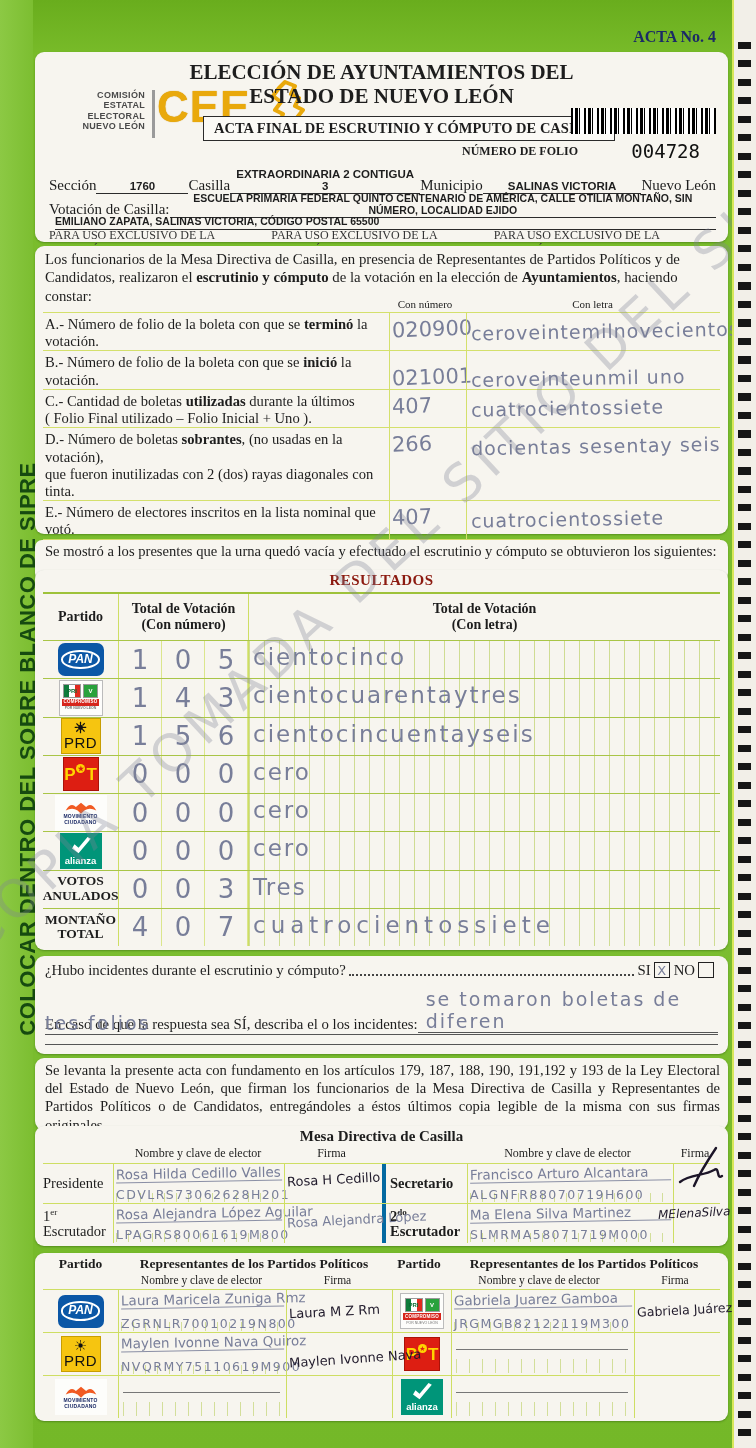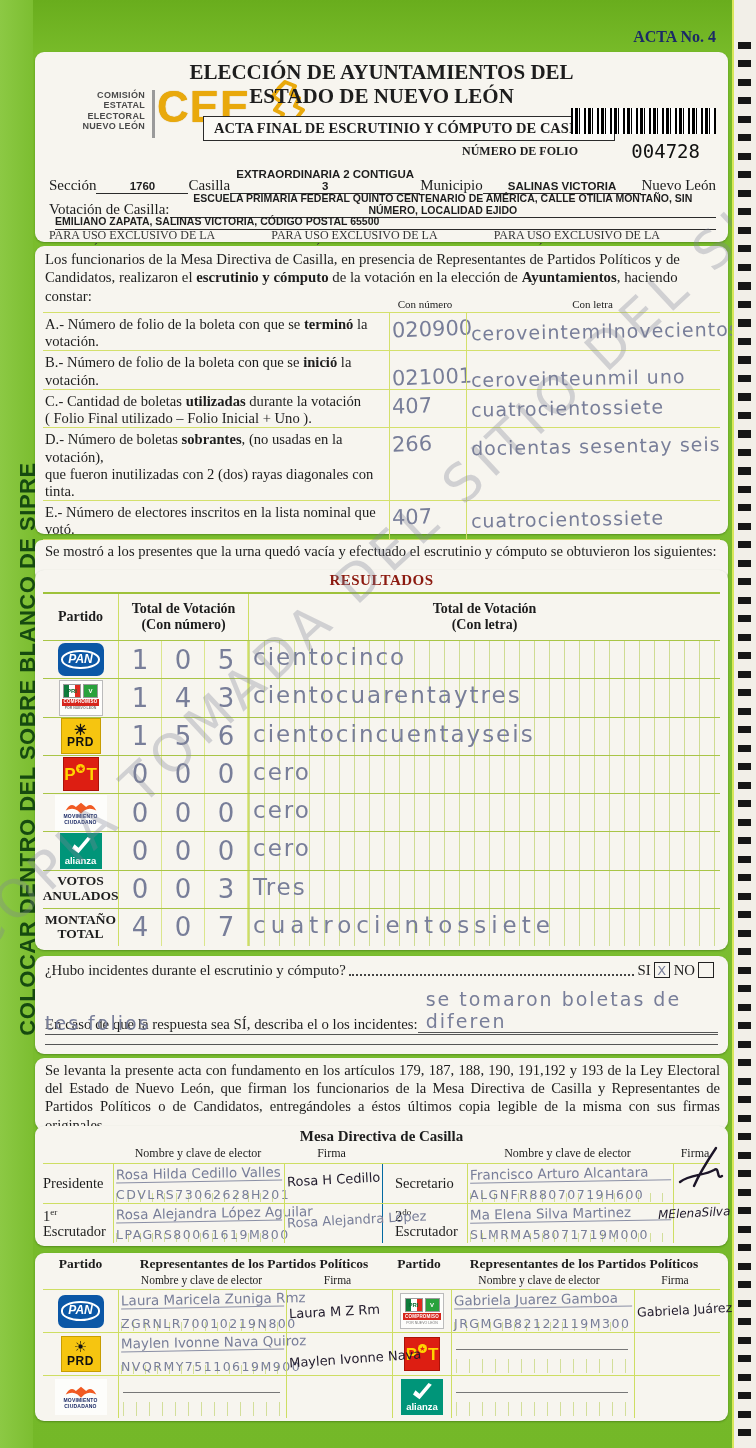--- a/index.html
+++ b/index.html
@@ -94,21 +94,21 @@
   .legal{position:absolute;left:10px;right:8px;top:3px;font-size:14.6px;line-height:1.25;text-align:justify;}
   
   .c-mesa{top:1126px;height:120px;}
   .mtitle{position:absolute;left:0;right:0;top:2px;text-align:center;font-weight:bold;font-size:15px;}
   .mhead{position:absolute;left:8px;right:8px;top:20px;display:flex;font-size:12px;text-align:center;}
   .mtbl{position:absolute;left:8px;right:8px;top:37px;bottom:3px;display:flex;flex-direction:column;}
   .mrow{flex:1;display:flex;border-top:1px solid #cede63;}
   .mrole{width:70px;font-size:14.5px;display:flex;align-items:center;justify-content:flex-start;line-height:1.05;}
   .mname{width:170px;border-left:1px solid #cede63;position:relative;overflow:visible;}
   .mfirma{width:97px;border-left:1px solid #cede63;position:relative;overflow:visible;}
-  .mrole2{width:85px;border-left:1px solid #0369a1;font-size:14.5px;display:flex;align-items:center;padding-left:12px;box-sizing:border-box;line-height:1.05;}
+  .mrole2{width:85px;border-left:4px solid #0369a1;font-size:14.5px;display:flex;align-items:center;padding-left:4px;box-sizing:border-box;line-height:1.05;font-weight:bold;}
   .mname2{width:205px;border-left:1px solid #cede63;position:relative;}
   .mfirma2{flex:1;border-left:1px solid #cede63;position:relative;overflow:visible;}
   .nm{position:absolute;left:2px;top:1px;right:2px;font-size:13.5px;white-space:nowrap;
       border-bottom:1px solid #8a8fa5;transform:rotate(-1deg);}
   .cv{position:absolute;left:2px;bottom:1px;right:2px;font-size:12.5px;letter-spacing:1.5px;white-space:nowrap;
       background:repeating-linear-gradient(90deg,rgba(175,200,70,.5) 0 1px,transparent 1px 12px) bottom/100% 60% no-repeat;}
   .fsig{position:absolute;left:2px;top:8px;font-size:13px;white-space:nowrap;transform:rotate(-3deg);}
   
   .c-reps{top:1253px;height:168px;}
   .rphead{position:absolute;left:8px;right:8px;top:3px;display:flex;font-weight:bold;font-size:13.5px;text-align:center;}
@@ -137,21 +137,21 @@
   .lg-pri{width:44px;height:36px;background:#fdfdfb;border:1px solid #bbb;padding:1px;}
   .pri-row{display:flex;gap:2px;align-items:center;}
   .pri-mini{width:16px;height:12px;font-size:6px;font-weight:bold;color:#0b6e34;display:flex;align-items:center;justify-content:center;
       background:linear-gradient(90deg,#0f7c3c 0 30%,#fff 30% 70%,#e02a1f 70%);border:.5px solid #999;}
   .pvem-mini{width:13px;height:12px;background:#29a23c;border:.5px solid #999;color:#fff;font-size:6px;
       display:flex;align-items:center;justify-content:center;font-weight:bold;}
   .comp-banner{background:#d6251c;color:#fff;font-weight:bold;font-size:4.5px;padding:1px 2px;margin-top:1px;letter-spacing:.2px;}
   .comp-sub{color:#777;font-size:3.5px;margin-top:1px;}
   .lg-prd{width:40px;height:36px;background:#f6c510;border:1px solid #c79d02;}
   .prd-sun{font-size:15px;line-height:.9;color:#111;}
-  .prd-txt{font-weight:bold;font-size:12px;color:#111;letter-spacing:.5px;}
+  .prd-txt{font-weight:normal;font-size:15px;color:#111;letter-spacing:.5px;}
   .lg-pt{width:36px;height:34px;background:#dd1e12;flex-direction:row;gap:1px;border:1px solid #a91208;}
   .lg-pt .ptl{color:#ffd400;font-weight:bold;font-size:17px;line-height:1;}
   .pt-star{width:9px;height:9px;background:#ffd400;border-radius:50%;display:flex;align-items:center;justify-content:center;
       color:#dd1e12;font-size:7px;align-self:flex-start;margin-top:6px;}
   .lg-mc{width:52px;height:36px;background:#fdfdfb;}
   .mc-t1,.mc-t2{color:#1b2a66;font-weight:bold;font-size:5px;line-height:1.15;letter-spacing:.2px;}
   .lg-al{width:42px;height:36px;background:#009579;position:relative;}
   .al-txt{color:#fff;font-weight:bold;font-size:9.5px;line-height:1;margin-top:1px;}
   .sup{vertical-align:super;font-size:9px;}
   .scrib{position:absolute;pointer-events:none;}
@@ -221,21 +221,21 @@
       <div class="afrow">
         <div class="aflabel"><span>B.- Número de folio de la boleta con que se </span><b>inició</b><span> la votación.</span></div>
         <div class="afnum">
             <span class="afv hw" style="top:14px">021001</span>
           </div>
         <div class="afletra">
             <span class="afw hw" style="top:16px">ceroveinteunmil uno</span>
           </div>
       </div>
       <div class="afrow">
-        <div class="aflabel"><span>C.- Cantidad de boletas </span><b>utilizadas</b><span> durante la votación</span><br><span>( Folio Final utilizado – Folio Inicial + Uno ).</span></div>
+        <div class="aflabel"><span>C.- Cantidad de boletas </span><b>utilizadas</b><span> durante la últimos</span><br><span>( Folio Final utilizado – Folio Inicial + Uno ).</span></div>
         <div class="afnum">
             <span class="afv hw">407</span>
           </div>
         <div class="afletra">
             <span class="afw hw">cuatrocientossiete</span>
           </div>
       </div>
       <div class="afrow">
         <div class="aflabel"><span>D.- Número de boletas </span><b>sobrantes</b><span>, (no usadas en la votación),</span><br><span>que fueron inutilizadas con 2 (dos) rayas diagonales con tinta.</span></div>
         <div class="afnum">

